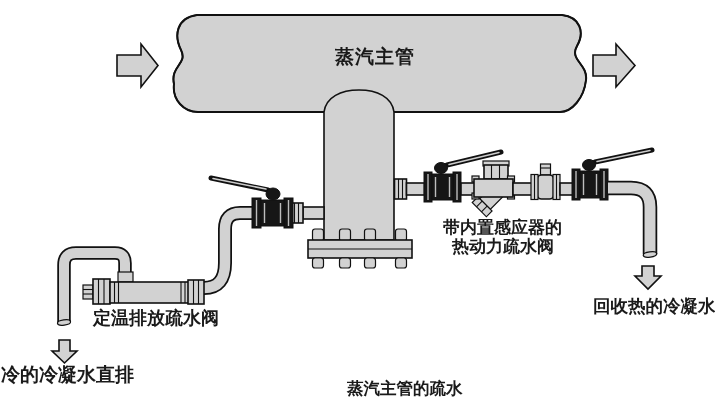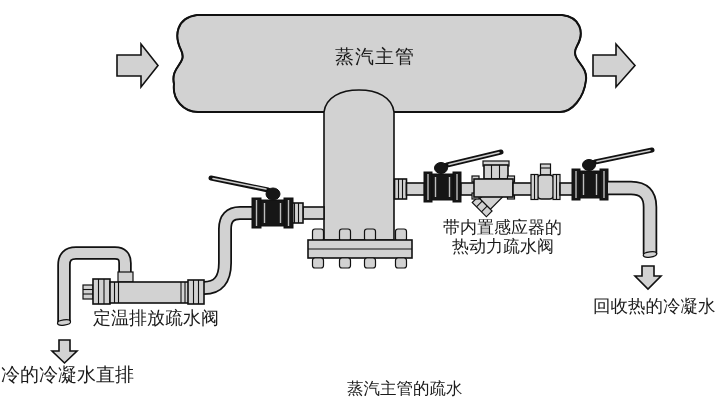--- a/index.html
+++ b/index.html
@@ -9,20 +9,21 @@
     --bg:#ffffff;
     --text:#1a1a1a;
   }
   html,body{margin:0;padding:0;background:var(--bg);}
   #stage{
     position:relative;
     width:715px;height:401px;
     background:var(--bg);
     overflow:hidden;
     font-family:"DejaVu Sans", sans-serif;
+    font-weight:bold;
   }
   svg{display:block;}
   
   .pf{fill:var(--pipe-fill);stroke:var(--outline);stroke-width:1.6;}
   .pf-thin{fill:var(--pipe-fill);stroke:var(--outline);stroke-width:1.2;}
   .dk{fill:var(--valve-dark);stroke:var(--outline);stroke-width:1;}
   .ol{stroke:var(--outline);fill:none;stroke-width:2;}
   .thin{stroke:var(--outline);stroke-width:1.1;fill:none;}
   .slit{stroke:#bdbdbd;stroke-width:1.4;fill:none;}
   .po{stroke:var(--outline);fill:none;}

